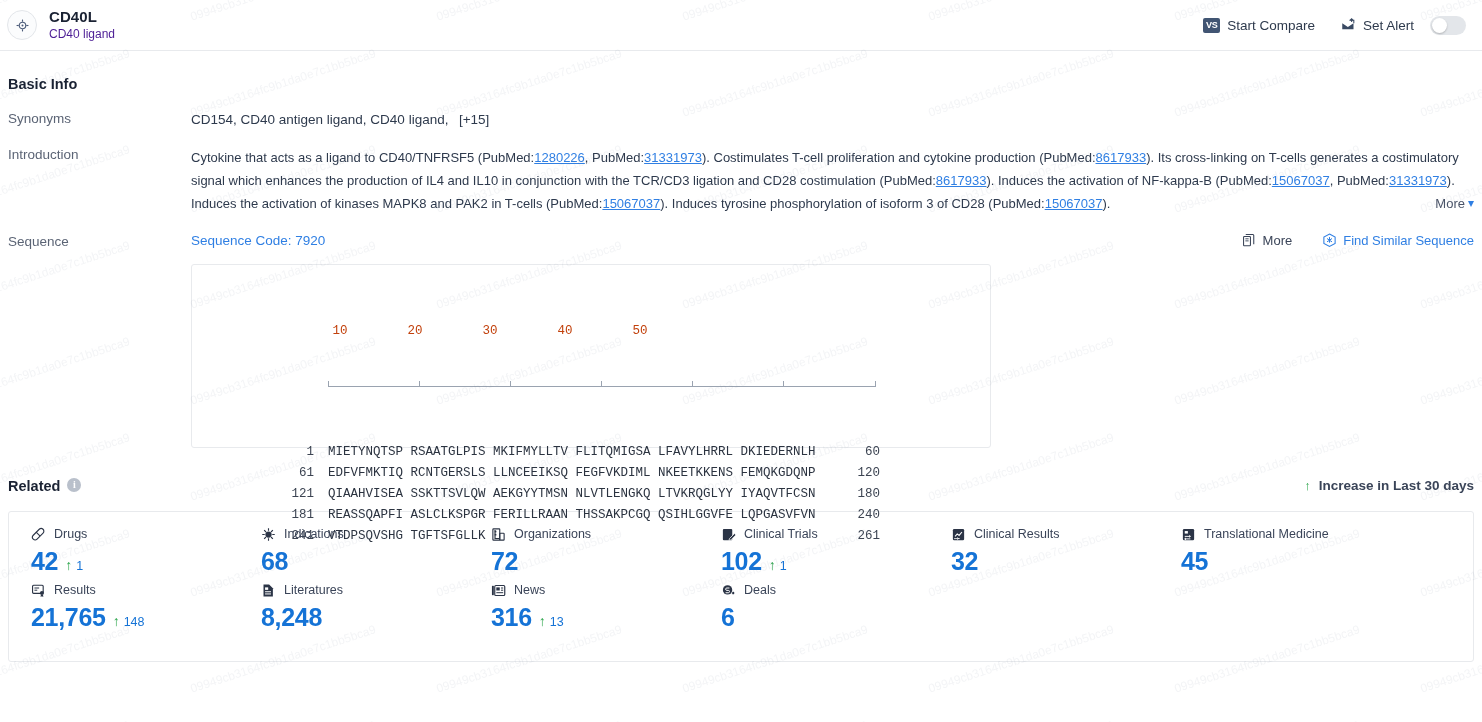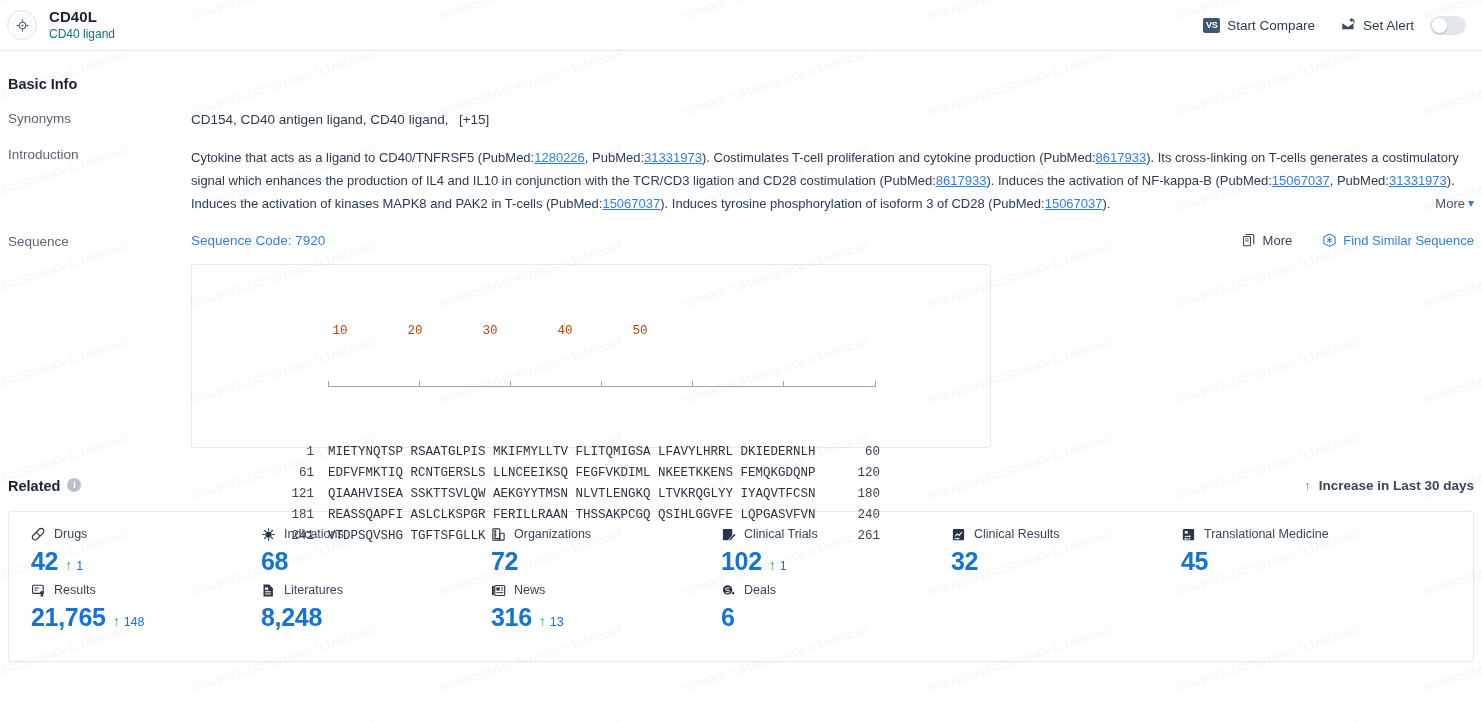--- a/index.html
+++ b/index.html
@@ -22,21 +22,21 @@
     justify-content: flex-end;
   }
   .logo-badge {
     width: 30px; height: 30px; border-radius: 50%;
     border: 1px solid #e3e6ea; background: #fbfcfd;
     display: flex; align-items: center; justify-content: center;
     flex: 0 0 auto; margin-right: 12px;
   }
   .title-wrap { display: flex; flex-direction: column; justify-content: center; line-height: 1.15; }
   .title-main { font-size: 15px; font-weight: bold; color: #1a2233; letter-spacing: .1px; }
-  .title-sub  { font-size: 12px; color: #0f766e; margin-top: 2px; }
+  .title-sub  { font-size: 12px; color: #4c1d95; margin-top: 2px; }
   .header-spacer { flex: 1 1 auto; }
   .hdr-action {
     display: flex; align-items: center; gap: 7px;
     font-size: 13.5px; color: #2e3a4d; margin-left: 26px; cursor: pointer;
   }
   .vs-chip {
     width: 17px; height: 15px; border-radius: 2px; background: #415573;
     color: #fff; font-size: 9px; font-weight: bold; line-height: 15px;
     text-align: center; letter-spacing: -.3px;
   }

